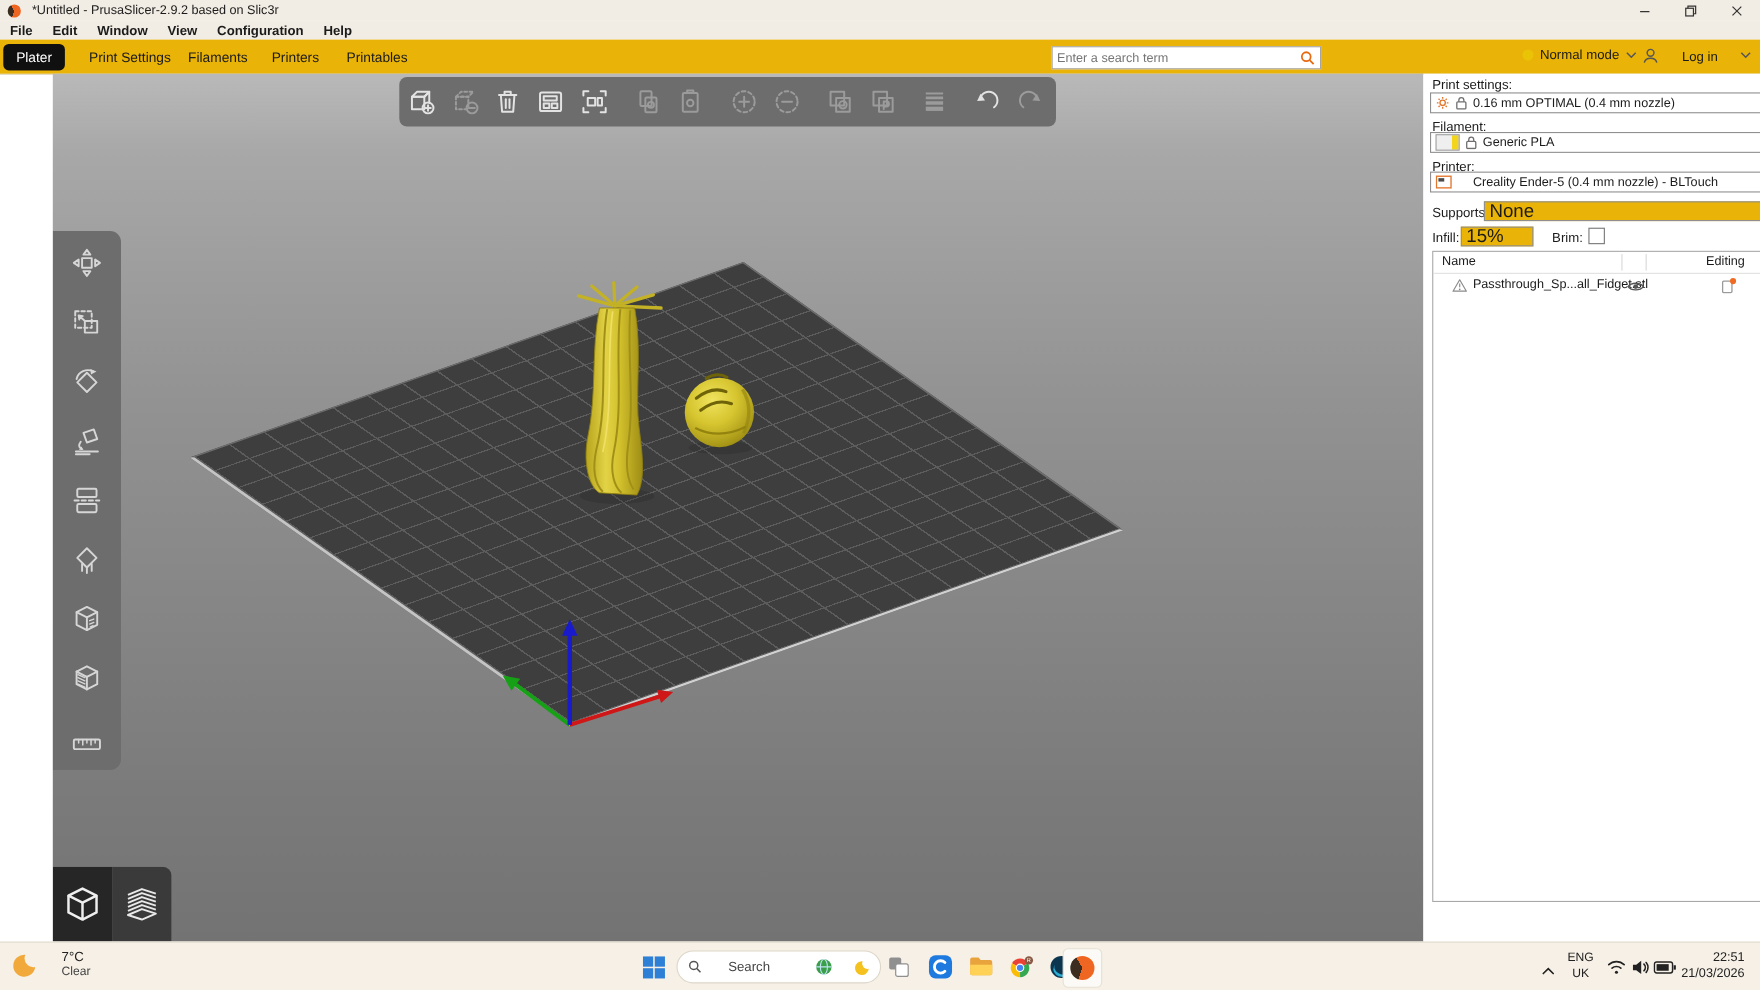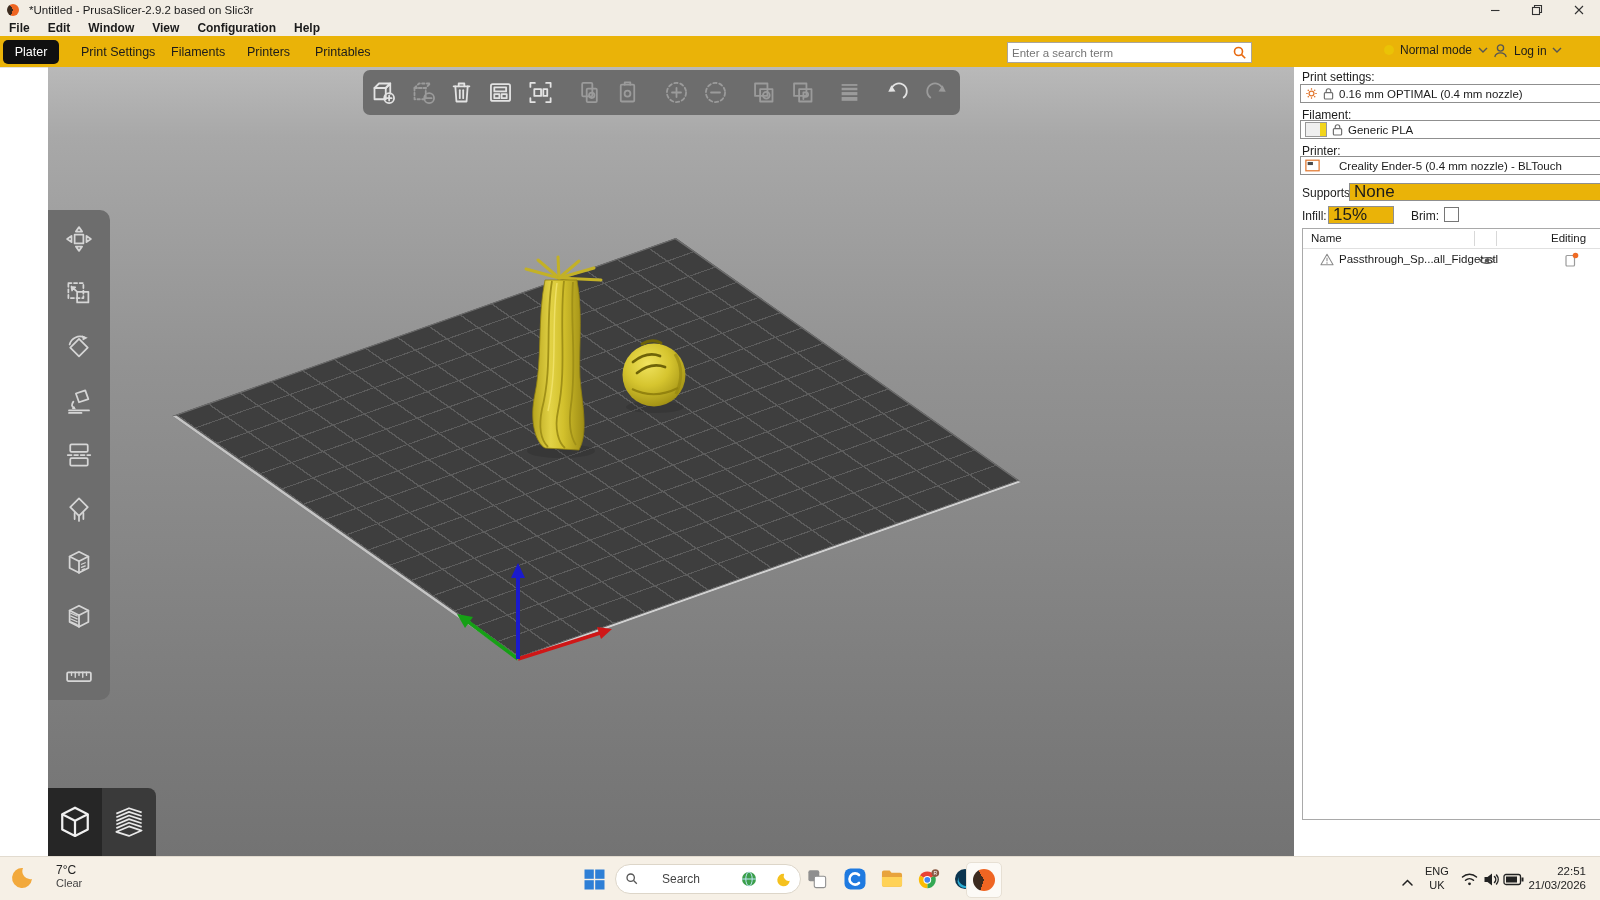--- a/index.html
+++ b/index.html
@@ -20,27 +20,27 @@
   
   .menubar{height:17px;background:#f2ede4;display:flex;align-items:center;
     font-size:12px;color:#1b1b1b;padding-left:0;font-weight:bold;}
   .mi{padding:0 9px;cursor:default;}
 
   
   .tabbar{position:relative;height:31px;background:#eab308;border-bottom:1px solid #e3e3e3;}
   .tab-pill{position:absolute;left:3px;top:4px;width:56px;height:24px;background:#101010;color:#fff;
     border-radius:5px;display:flex;align-items:center;justify-content:center;font-size:12.5px;}
   .tab{position:absolute;top:9px;font-size:12.5px;color:#1b1b1b;}
-  .searchbox{position:absolute;left:1007px;top:6px;width:243px;height:19px;border:1px solid #aaa59c;
+  .searchbox{position:absolute;left:956px;top:6px;width:243px;height:19px;border:1px solid #aaa59c;
     background:#fff;display:flex;align-items:center;}
   .searchbox input{border:none;outline:none;flex:1;font-size:11.5px;padding:0 4px;
     font-family:"Liberation Sans",sans-serif;color:#333;background:transparent;}
   .mode-sel{position:absolute;left:1384px;top:7px;display:flex;align-items:center;gap:6px;font-size:12px;color:#1b1b1b;}
   .mode-dot{width:10px;height:10px;border-radius:50%;background:#eac306;}
-  .login-sel{position:absolute;left:1492px;top:6px;display:flex;align-items:center;gap:5px;font-size:12px;color:#1b1b1b;}
+  .login-sel{position:absolute;left:1492px;top:6px;display:flex;align-items:center;gap:20px;font-size:12px;color:#1b1b1b;}
 
   
   .main{position:absolute;top:67px;left:0;width:1600px;height:789px;margin-left:48px;}
   .viewport{position:absolute;left:0;top:0;width:1246px;height:789px;overflow:hidden;
     background:linear-gradient(180deg,#b9b9b9 0px,#a8a8a8 70px,#929292 300px,#7b7b7b 650px,#737373 789px);}
   .bed{position:absolute;left:0;top:0;width:320px;height:320px;transform-origin:0 0;
     transform:matrix(1.573,-0.556,1.0797,0.7625,124.5,349);
     background-color:#3e3e3e;
     background-image:repeating-linear-gradient(90deg,#5c5c5c 0 1px,transparent 1px 20px),
                      repeating-linear-gradient(0deg,#5c5c5c 0 1px,transparent 1px 20px);

